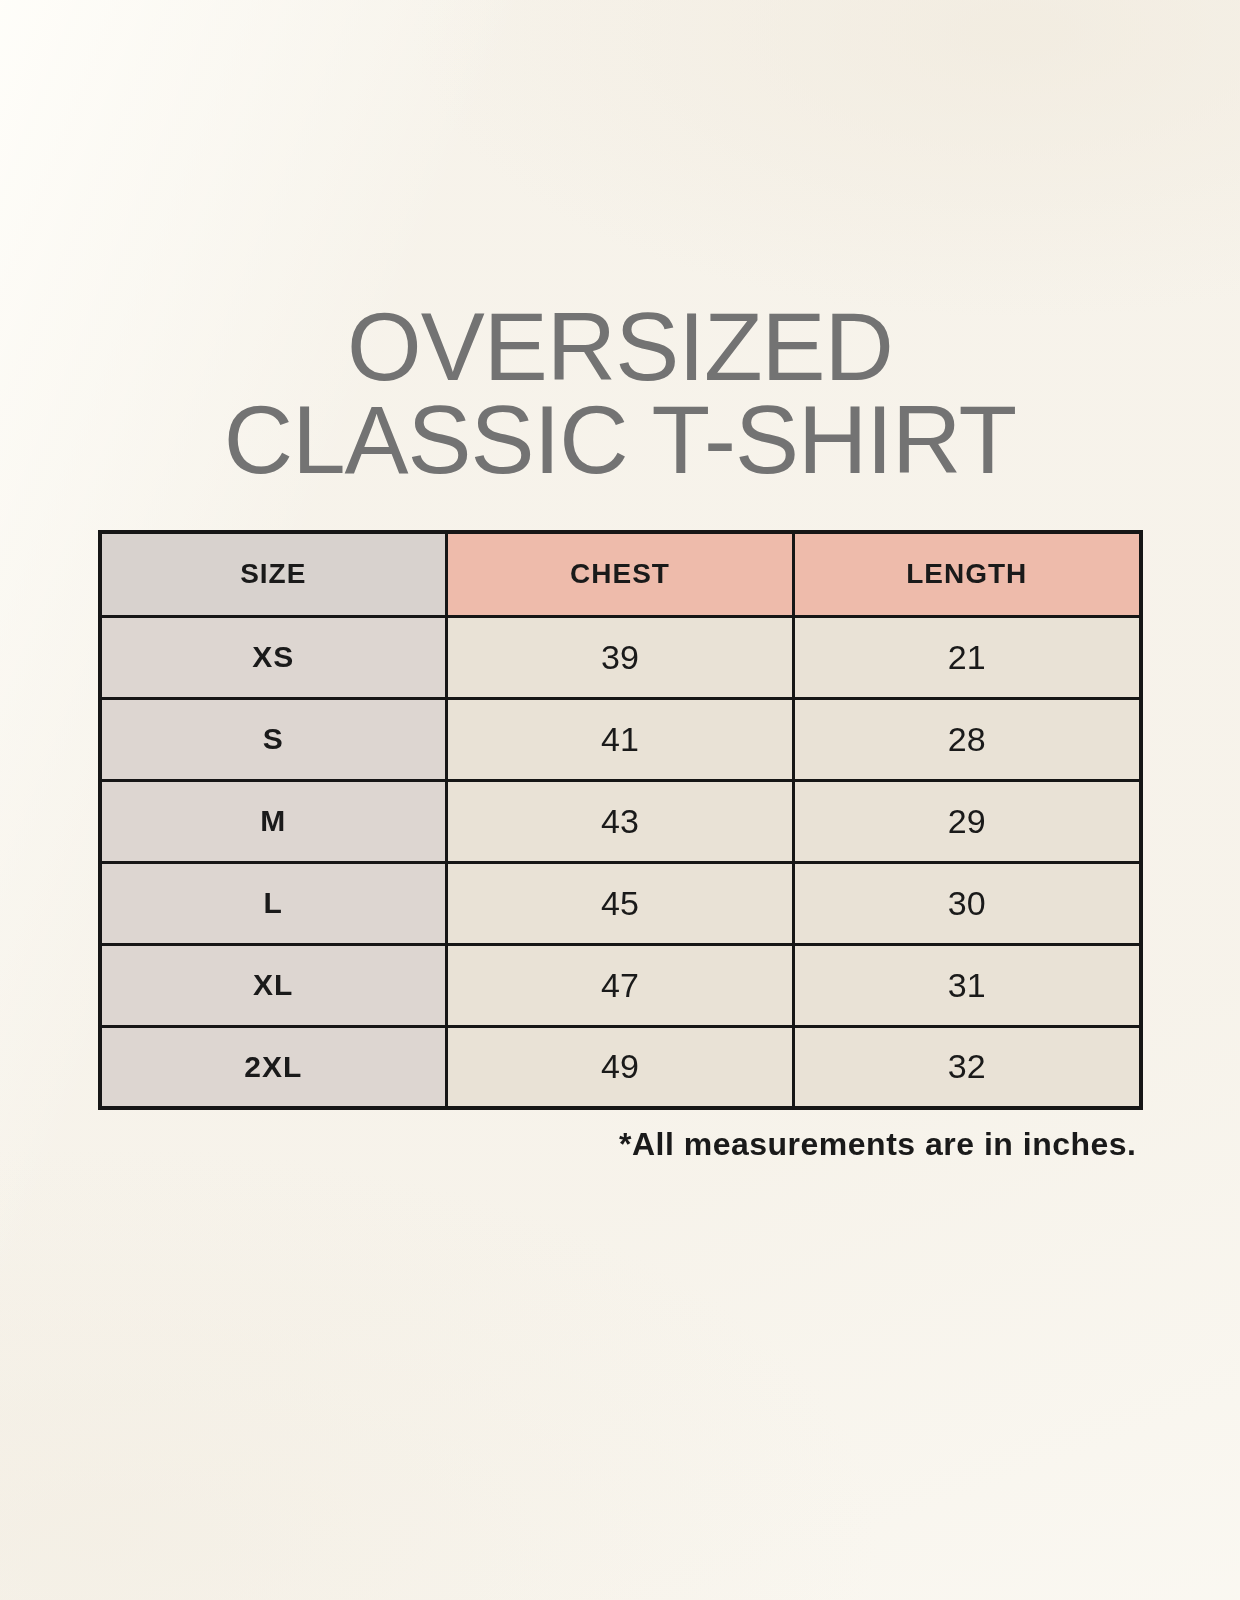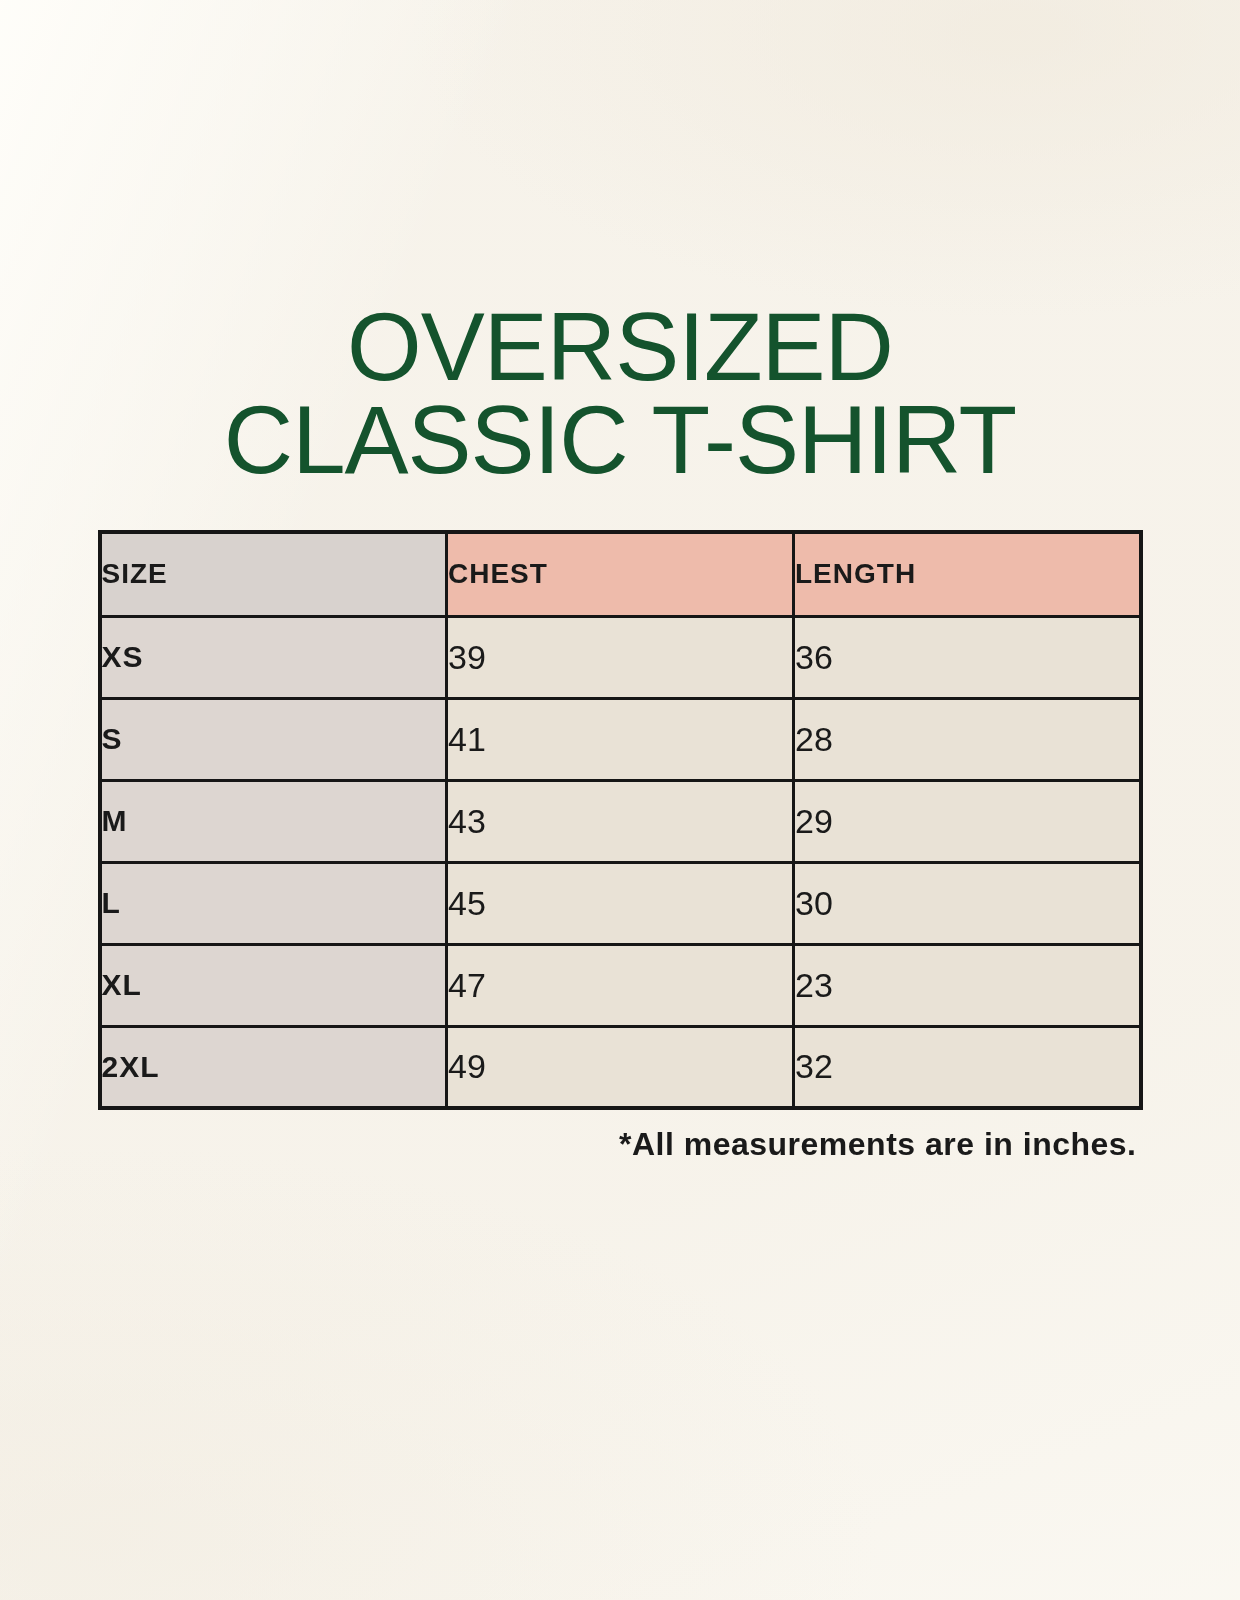--- a/index.html
+++ b/index.html
@@ -26,21 +26,21 @@
     overflow:hidden;
   }
   .page{width:100%;height:100%;}
   .title{
     margin:300px 0 0 0;
     text-align:center;
     font-size:96px;
     font-weight:400;
     line-height:0.97;
     letter-spacing:-1px;
-    color:#14532d;
+    color:#737373;
   }
   .title .line{display:block;}
   .pill{
     width:472px;height:79px;
     margin:42px auto 0;
     border:3px solid #141414;
     border-radius:44px;
     display:flex;align-items:center;justify-content:center;
     background:transparent;
     cursor:pointer;
@@ -56,21 +56,21 @@
     margin:44px auto 0;
   }
   table.size-table{
     width:100%;
     border-collapse:collapse;
     border:4px solid var(--border,#161616);
     table-layout:fixed;
   }
   table.size-table th, table.size-table td{
     border:3px solid var(--border,#161616);
-    text-align:left;
+    text-align:center;
     vertical-align:middle;
     padding:0;
   }
   table.size-table th{
     height:84px;
     font-size:28px;
     font-weight:700;
     letter-spacing:1px;
     background:var(--header-accent,#eebbab);
   }
@@ -116,41 +116,41 @@
         <tr>
           <th class="col-size">SIZE</th>
           <th class="col-accent">CHEST</th>
           <th class="col-accent">LENGTH</th>
         </tr>
       </thead>
       <tbody>
         <tr>
           <td class="cell-size">XS</td>
           <td>39</td>
-          <td>36</td>
+          <td>21</td>
         </tr>
         <tr>
           <td class="cell-size">S</td>
           <td>41</td>
           <td>28</td>
         </tr>
         <tr>
           <td class="cell-size">M</td>
           <td>43</td>
           <td>29</td>
         </tr>
         <tr>
           <td class="cell-size">L</td>
           <td>45</td>
           <td>30</td>
         </tr>
         <tr>
           <td class="cell-size">XL</td>
           <td>47</td>
-          <td>23</td>
+          <td>31</td>
         </tr>
         <tr>
           <td class="cell-size">2XL</td>
           <td>49</td>
           <td>32</td>
         </tr>
       </tbody>
     </table>
 
     <div class="footnote">*All measurements are in inches.</div>

